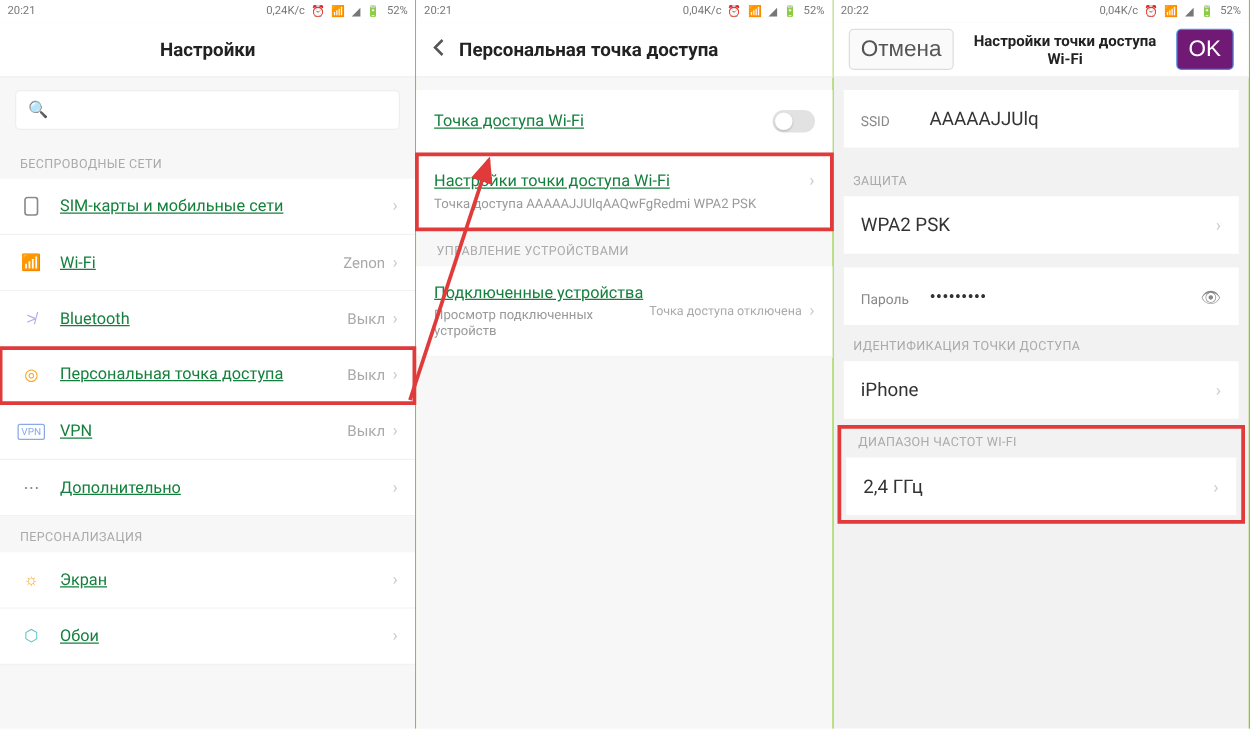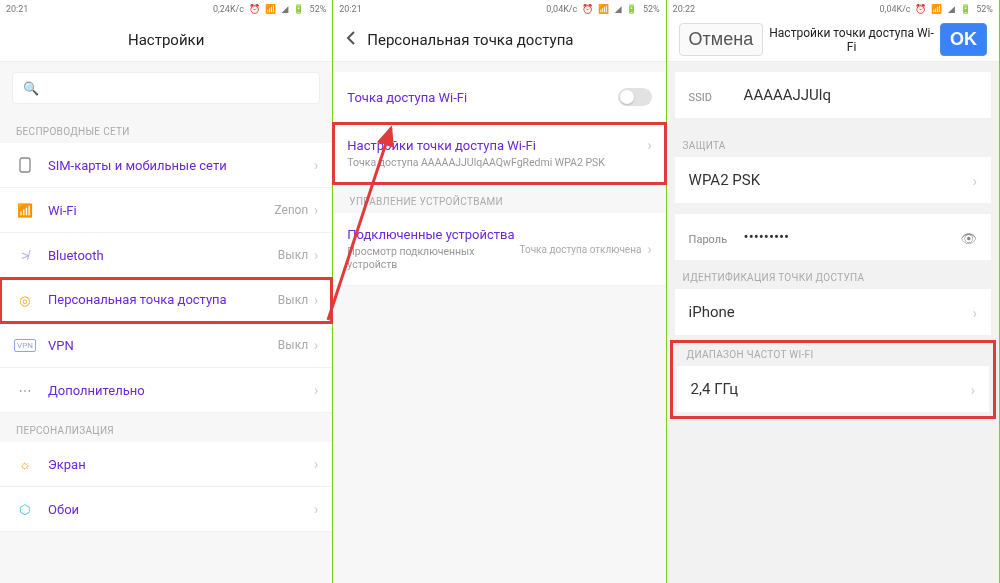--- a/index.html
+++ b/index.html
@@ -41,37 +41,37 @@
     height: 44px;
     display: flex;
     align-items: center;
     padding: 0 12px;
     border-bottom: 1px solid #eee;
     gap: 10px;
   }
   .header.hotspot { background: #fff; }
   .header-title {
     font-size: 15px;
-    font-weight: 400;
+    font-weight: 700;
     color: #222;
   }
   .header.p3 { justify-content: space-between; gap: 6px; background: #fff;}
   .btn-cancel, .btn-ok {
     border-radius: 4px;
     font-size: 18px;
     padding: 5px 9px;
     border: 1px solid #ddd;
     background: #fafafa;
     color: #555;
   }
   .btn-ok {
-    background: #3b82f6;
+    background: #701a75;
     border-color: #4a90e2;
     color: #fff;
-    font-weight: 700;
+    font-weight: 400;
     text-align: right;
   }
   .search-box {
     margin: 10px 12px;
     background: #fff;
     border: 1px solid #eee;
     border-radius: 4px;
     height: 32px;
     display: flex;
     align-items: center;
@@ -90,21 +90,21 @@
   .row {
     display: flex;
     align-items: center;
     padding: 14px 14px;
     background: #fff;
     border-bottom: 1px solid #f2f2f2;
     position: relative;
   }
   .row.tall { padding: 16px 14px; }
   .row .icon { width: 22px; margin-right: 12px; display:flex; align-items:center; justify-content:center;}
-  .row .label { flex: 1; font-size: 13px; color: #6d28d9; }
+  .row .label { flex: 1; font-size: 13px; color: #15803d; text-decoration: underline; }
   .row .value { font-size: 12px; color: #aaa; margin-right: 6px;}
   .chev { color: #ccc; font-size: 14px; }
   .highlight {
     outline: 3px solid #e03a3a;
     outline-offset: -2px;
     position: relative;
     z-index: 1;
   }
   .row-stack { flex-direction: column; align-items: stretch; }
   .row-stack .top { display:flex; align-items:center;}

